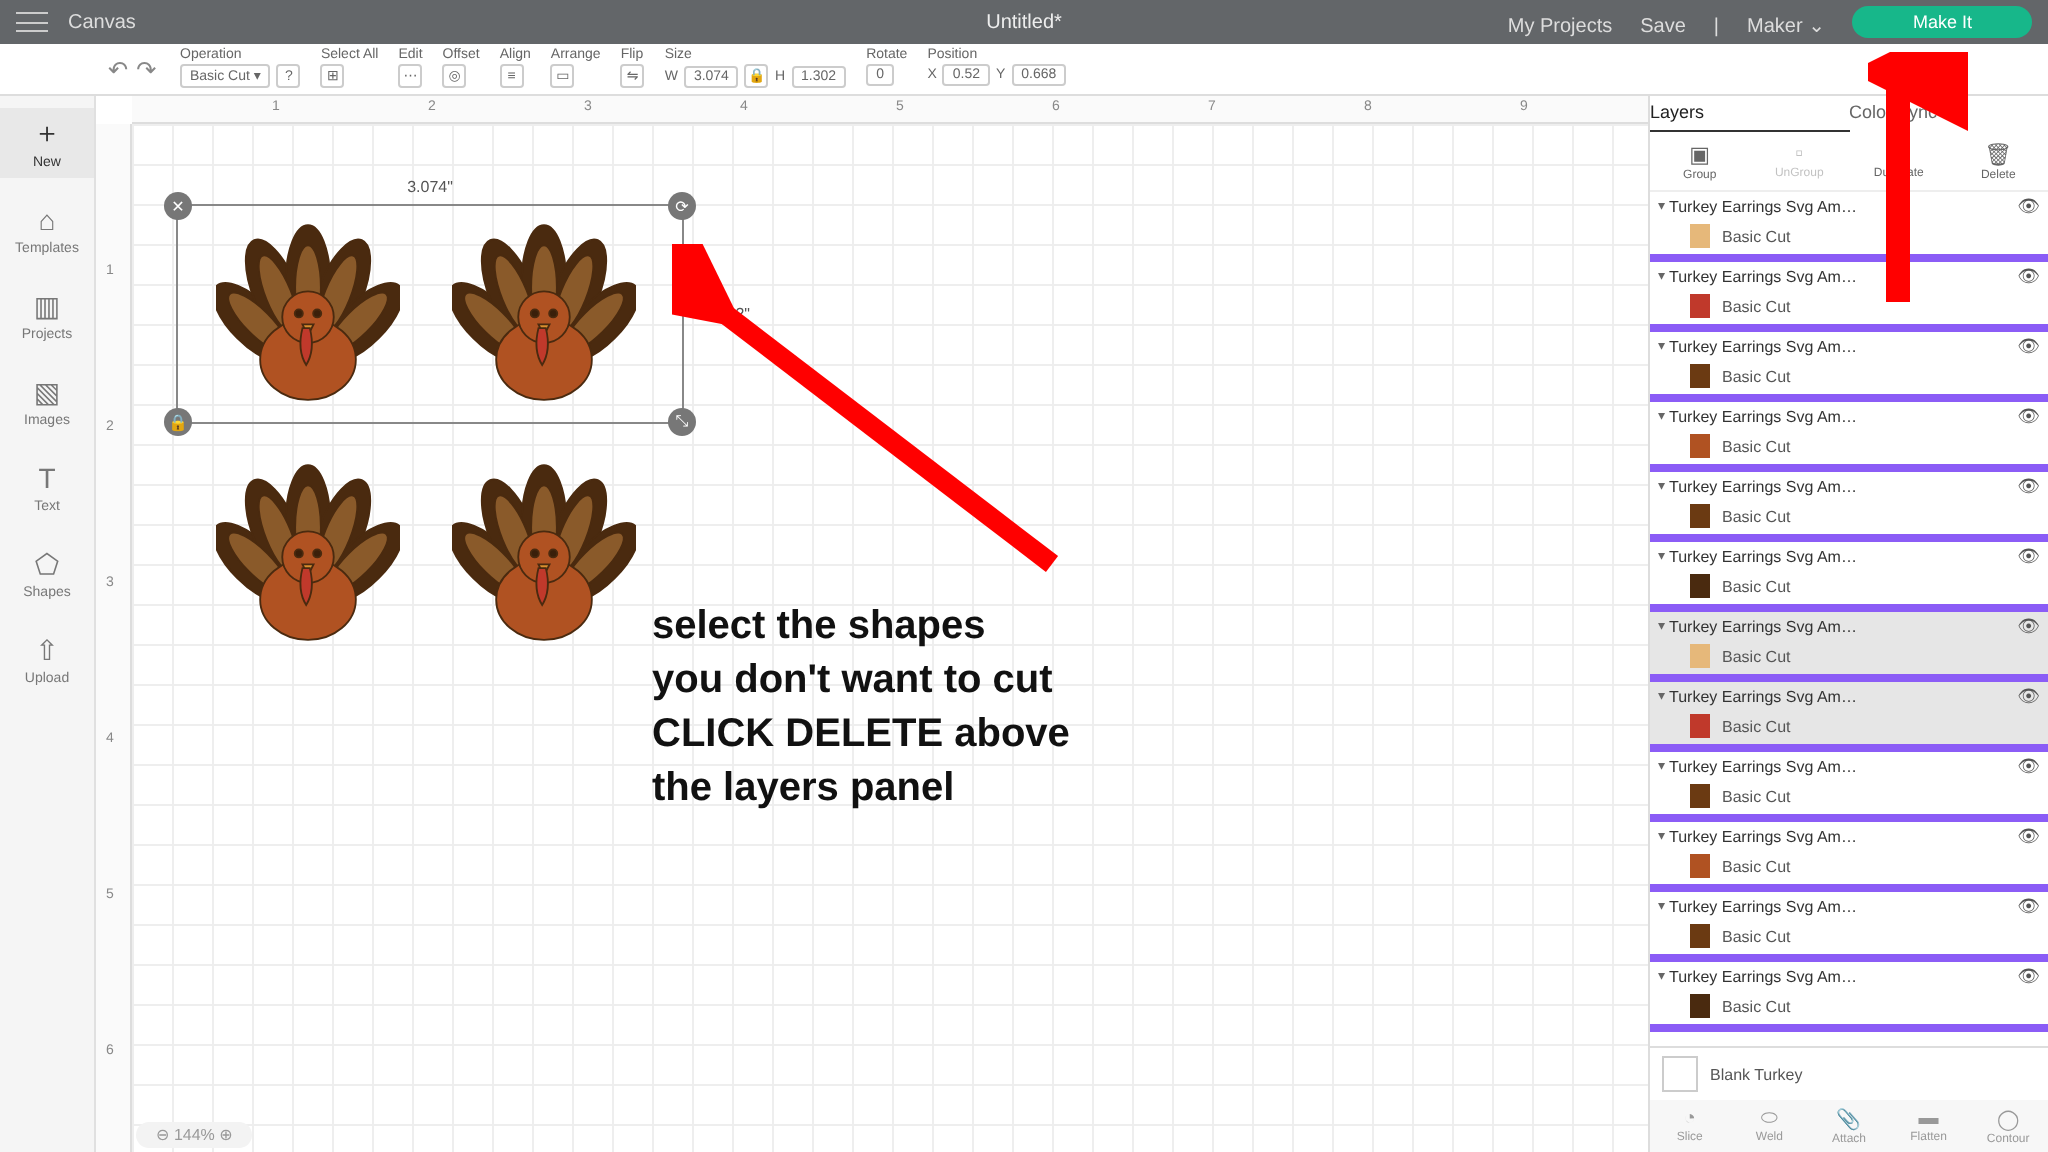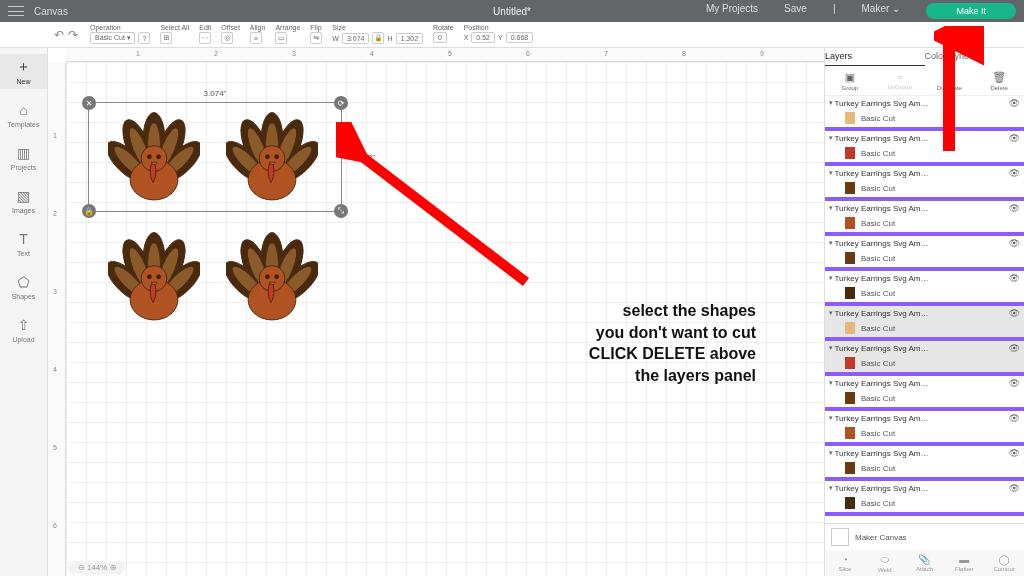--- a/index.html
+++ b/index.html
@@ -1,21 +1,21 @@
 <!DOCTYPE html>
 <html><head>
 <meta charset="utf-8">
 <style>
 *{box-sizing:border-box;margin:0;padding:0;font-family:-apple-system,BlinkMacSystemFont,"Segoe UI",Arial,sans-serif}
 body{width:1024px;height:576px;overflow:hidden;background:#fff;position:relative}
 .titlebar{height:22px;background:#636669;display:flex;align-items:center;color:#ddd;font-size:10px;padding:0 8px}
 .titlebar .menu-icon{width:16px;height:14px;margin-right:10px;display:flex;flex-direction:column;justify-content:space-between;padding:2px 0}
 .titlebar .menu-icon span{height:1px;background:#ccc}
 .titlebar .doc-title{position:absolute;left:50%;transform:translateX(-50%);color:#eee}
-.titlebar .right{margin-left:auto;display:flex;align-items:flex-start;gap:26px}
+.titlebar .right{margin-left:auto;display:flex;align-items:flex-end;gap:14px}
 .make-it{background:#17b78a;color:#fff;padding:3px 30px;border-radius:10px;font-size:9px}
 .toolbar{height:26px;border-bottom:1px solid #ddd;display:flex;align-items:flex-start;padding:2px 6px 0 90px;font-size:7px;color:#666;gap:10px}
 .toolbar .grp{display:flex;flex-direction:column;gap:1px}
 .toolbar .grp-row{display:flex;gap:3px;align-items:center}
 .toolbar .mini-box{border:1px solid #ccc;padding:1px 4px;font-size:7px;background:#fff;border-radius:2px}
 .toolbar .mini-btn{width:12px;height:12px;border:1px solid #ccc;border-radius:2px;display:flex;align-items:center;justify-content:center;font-size:7px}
 .main{display:flex;height:528px}
 .left-rail{width:48px;background:#f5f5f5;border-right:1px solid #e0e0e0;display:flex;flex-direction:column;align-items:center;padding-top:6px;gap:8px}
 .left-rail .tool{display:flex;flex-direction:column;align-items:center;gap:2px;width:100%;padding:4px 0;color:#777;cursor:pointer}
 .left-rail .tool .ico{width:20px;height:18px;display:flex;align-items:center;justify-content:center;font-size:14px}
@@ -23,21 +23,21 @@
 .left-rail .tool .lbl{font-size:7px}
 .canvas-wrap{flex:1;position:relative;overflow:hidden;background:#fff}
 .ruler-h{position:absolute;top:0;left:18px;right:0;height:14px;border-bottom:1px solid #ddd;background:#fafafa}
 .ruler-v{position:absolute;top:14px;left:0;bottom:0;width:18px;border-right:1px solid #ddd;background:#fafafa}
 .canvas{position:absolute;left:18px;top:14px;right:0;bottom:0;background-image:linear-gradient(#eee 1px,transparent 1px),linear-gradient(90deg,#eee 1px,transparent 1px);background-size:20px 20px}
 .ruler-h .tick,.ruler-v .tick{position:absolute;font-size:7px;color:#888}
 .turkey{position:absolute;width:92px;height:98px}
 .selection{position:absolute;left:22px;top:40px;width:254px;height:110px;border:1px solid #888}
 .sel-handle{position:absolute;width:14px;height:14px;background:#777;border-radius:50%;color:#fff;font-size:8px;display:flex;align-items:center;justify-content:center}
 .sel-dim{position:absolute;font-size:8px;color:#555}
-.annot{position:absolute;left:260px;top:238px;font-size:16px;font-weight:600;color:#111;text-align:right;line-height:1.35;width:430px}
+.annot{position:absolute;left:260px;top:238px;font-size:20px;font-weight:600;color:#111;text-align:left;line-height:1.35;width:430px}
 .zoom{position:absolute;left:2px;bottom:2px;font-size:8px;color:#999;background:#f3f3f3;border-radius:8px;padding:2px 10px}
 .right-panel{width:200px;border-left:1px solid #ddd;display:flex;flex-direction:column;background:#fff}
 .panel-tabs{display:flex;height:18px;font-size:9px;color:#666}
 .panel-tabs div{flex:1;text-align:left;padding-top:3px;cursor:pointer}
 .panel-tabs .active{border-bottom:1px solid #333;color:#222}
 .panel-actions{display:flex;height:30px;border-bottom:1px solid #eee}
 .panel-actions .act{flex:1;display:flex;flex-direction:column;align-items:center;justify-content:center;font-size:6px;color:#666;gap:1px;cursor:pointer}
 .panel-actions .act .aico{font-size:11px}
 .panel-actions .act.dim{opacity:.4}
 .layers{flex:1;overflow:hidden}
@@ -468,21 +468,21 @@
           </div>
           <div class="layer-sub">
             <span class="swatch" style="background:#4a2a0f"></span>
             <span>Basic Cut</span>
           </div>
         </div>
       </div>
     <div class="bottom-strip">
       <div class="blank-row">
         <div class="thumb"></div>
-        <span>Maker Canvas</span>
+        <span>Blank Turkey</span>
       </div>
       <div class="btm-actions">
         <div class="b">
             <span class="bi">◔</span>
             <span>Slice</span>
           </div>
         <div class="b">
             <span class="bi">⬭</span>
             <span>Weld</span>
           </div>

